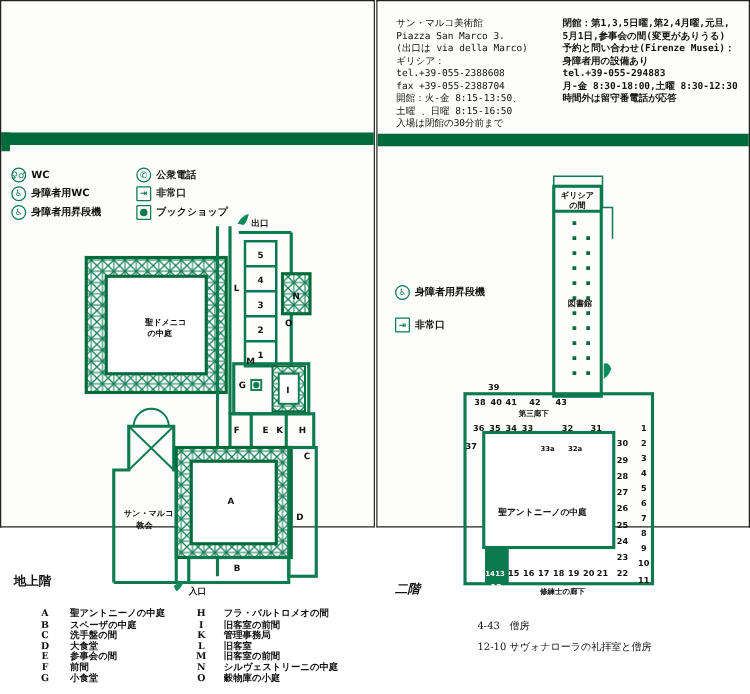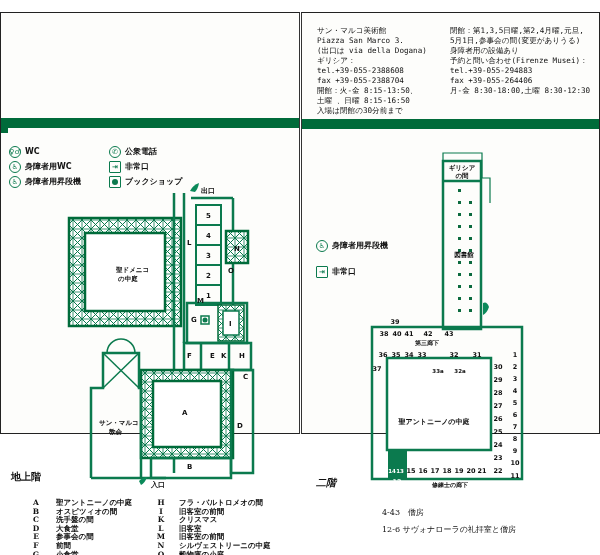--- a/index.html
+++ b/index.html
@@ -1,26 +1,26 @@
 <!DOCTYPE html>
 <html><head>
 <meta charset="utf-8">
 <style>
   * { box-sizing: border-box; margin: 0; padding: 0; }
   body { width: 600px; height: 555px; background: #fff; font-family: "DejaVu Serif", serif; color: #111; position: relative; overflow: hidden; }
-  .page { position: absolute; top: 12px; height: 422px; background: #fdfdfb; border: 1.5px solid #222; }
+  .page { position: absolute; top: 0; height: 422px; background: #fdfdfb; border: 1.5px solid #222; }
   .page.left { left: 0; width: 300px; border-right: 1px solid #333; }
   .page.right { left: 301px; width: 299px; border-left: 1px solid #333; }
   .band { position: absolute; left: 0; right: 0; height: 10px; background: #006b3a; }
   .page.left .band { top: 105px; }
   .page.left .band-tab { position: absolute; left: 0; top: 105px; width: 7px; height: 15px; background: #006b3a; }
   .page.right .band { top: 106px; }
   .info { position: absolute; top: 13px; font-size: 7.6px; line-height: 10px; font-family: "DejaVu Sans Mono", monospace; }
   .info.c1 { left: 15px; width: 130px; }
-  .info.c2 { left: 148px; width: 148px; }
+  .info.c2 { left: 148px; width: 148px; font-weight: bold; }
   .info div { white-space: nowrap; }
   .legend { position: absolute; font-size: 8px; font-weight: bold; font-family: "DejaVu Sans", sans-serif; }
   .legend .row { display: flex; align-items: center; height: 15px; }
   .ico { width: 12px; height: 12px; border: 1.3px solid #0b7a4e; border-radius: 50%; display: inline-flex; align-items: center; justify-content: center; margin-right: 4px; font-size: 7px; color: #0b7a4e; }
   .ico.sq { border-radius: 1px; }
   .ico.shop { border-radius: 1px; }
   .ico.shop::after { content: ""; width: 6px; height: 6px; border-radius: 50%; background: #0b7a4e; }
   .floor-label { position: absolute; font-size: 10px; font-weight: bold; font-family: "DejaVu Sans", sans-serif; }
   .key { position: absolute; left: 30px; top: 486px; font-size: 7.5px; line-height: 8.6px; font-family: "DejaVu Serif", serif; font-weight: bold; }
   .key .col { position: absolute; top: 0; white-space: nowrap; }
@@ -151,68 +151,68 @@
       <div>A</div>
       <div>B</div>
       <div>C</div>
       <div>D</div>
       <div>E</div>
       <div>F</div>
       <div>G</div>
     </div>
     <div class="col" style="left:25px;">
       <div>聖アントニーノの中庭</div>
-      <div>オスピツィオの間</div>
+      <div>スペーザの中庭</div>
       <div>洗手盤の間</div>
       <div>大食堂</div>
       <div>参事会の間</div>
       <div>前間</div>
       <div>小食堂</div>
     </div>
     <div class="col" style="left:125px;width:10px;text-align:center;">
       <div>H</div>
       <div>I</div>
       <div>K</div>
       <div>L</div>
       <div>M</div>
       <div>N</div>
       <div>O</div>
     </div>
     <div class="col" style="left:148px;font-family:Liberation Serif, serif;">
       <div>フラ・バルトロメオの間</div>
       <div>旧客室の前間</div>
-      <div>クリスマス</div>
+      <div>管理事務局</div>
       <div>旧客室</div>
       <div>旧客室の前間</div>
       <div>シルヴェストリーニの中庭</div>
       <div>穀物庫の小庭</div>
     </div>
   </div>
 </div>
 
 <div class="page right">
   <div class="info c1">
     <div>サン・マルコ美術館</div>
     <div>Piazza San Marco 3.</div>
-    <div>(出口は via della Dogana)</div>
+    <div>(出口は via della Marco)</div>
     <div>ギリシア：</div>
     <div>tel.+39-055-2388608</div>
     <div>fax +39-055-2388704</div>
     <div>開館：火-金 8:15-13:50、</div>
     <div>土曜 、日曜 8:15-16:50</div>
     <div>入場は閉館の30分前まで</div>
   </div>
   <div class="info c2">
     <div>閉館：第1,3,5日曜,第2,4月曜,元旦,</div>
     <div>5月1日,参事会の間(変更がありうる)</div>
+    <div>予約と問い合わせ(Firenze Musei)：</div>
     <div>身障者用の設備あり</div>
-    <div>予約と問い合わせ(Firenze Musei)：</div>
     <div>tel.+39-055-294883</div>
-    <div>fax +39-055-264406</div>
     <div>月-金 8:30-18:00,土曜 8:30-12:30</div>
+    <div>時間外は留守番電話が応答</div>
   </div>
   <div class="band"></div>
 
   <div class="legend" style="left:14px;top:225px;">
     <div class="row" style="margin-bottom:11px;">
         <span class="ico">♿</span>
         <span>身障者用昇段機</span>
       </div>
     <div class="row">
         <span class="ico sq">⇥</span>
@@ -309,15 +309,15 @@
       <text x="90" y="460" fill="#fff" font-size="5.5">14</text>
         <text x="98" y="460" fill="#fff" font-size="5.5">13</text>
         <text x="95" y="471" fill="#fff">12</text>
     </g>
   </svg>
 
   <div class="floor-label" style="left:14px;top:463px;font-style:italic;">二階</div>
 
   <div class="key2">
     <div><span>4-43</span>&nbsp;&nbsp;&nbsp;<span>僧房</span></div>
-    <div><span>12-6</span>&nbsp;<span>サヴォナローラの礼拝室と僧房</span></div>
+    <div><span>12-10</span>&nbsp;<span>サヴォナローラの礼拝室と僧房</span></div>
   </div>
 </div>
 
 </body></html>

